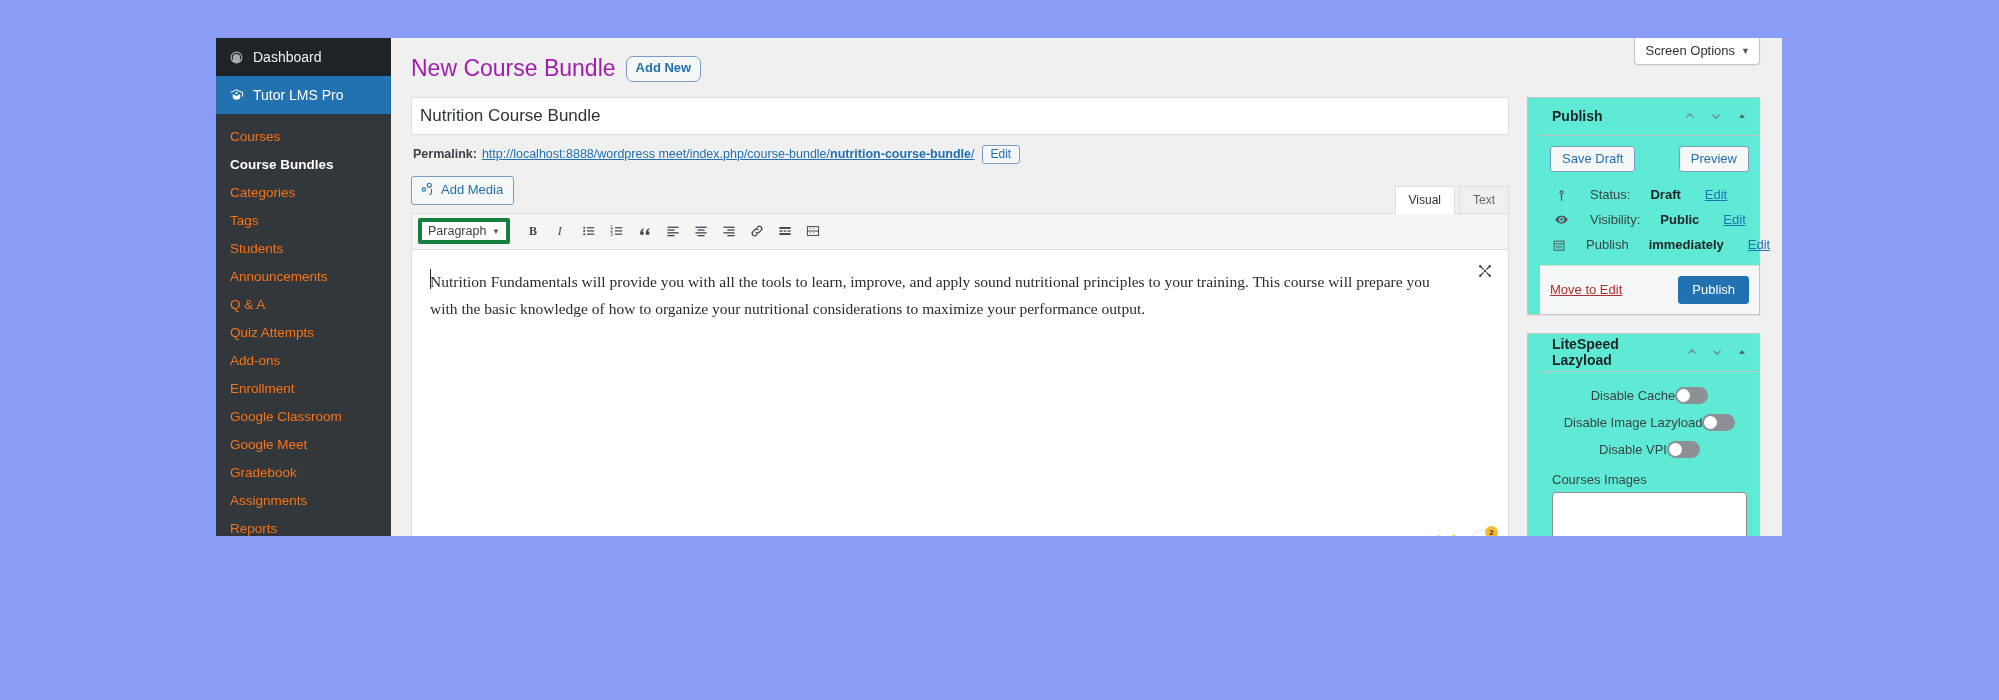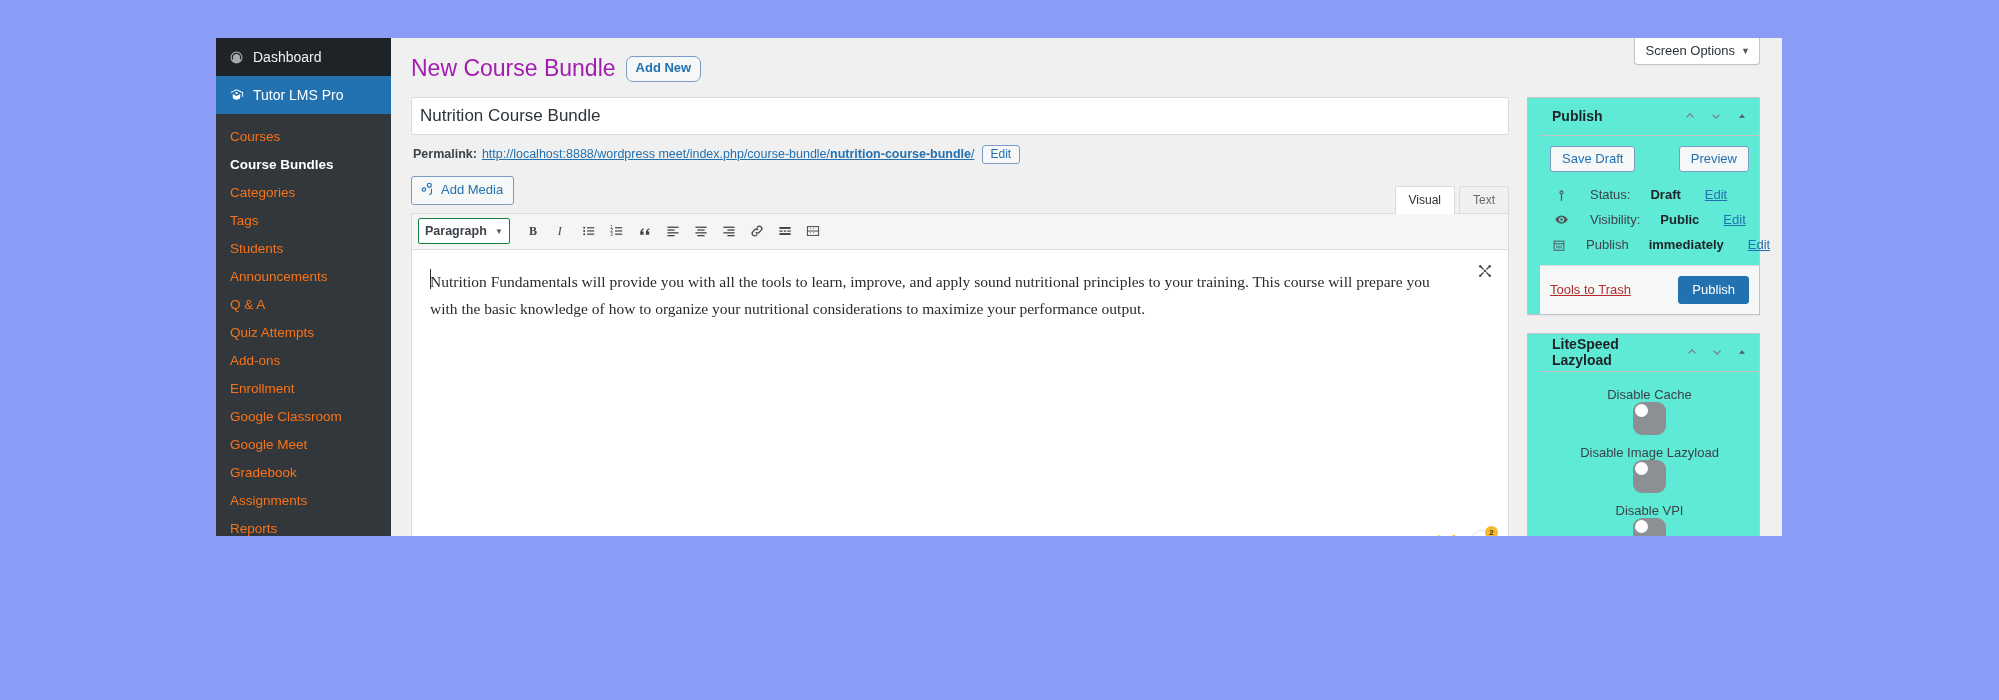--- a/index.html
+++ b/index.html
@@ -209,29 +209,28 @@
     border-bottom: 1px solid #dcdcde;
     display: flex; align-items: center;
     padding: 5px 6px;
     gap: 2px;
     height: 36px;
   }
   .fmt-select {
     font-size: 12.5px;
     color: #3c434a;
     background: #fff;
-    border: 1px solid #15803d;
+    border: 4px solid #15803d;
     border-radius: 2px;
     padding: 3px 6px;
     width: 92px;
     height: 26px;
     display: flex; align-items: center; justify-content: space-between;
     cursor: pointer;
     margin-right: 8px;
-    font-weight: bold;
   }
   .fmt-select .caret { font-size: 8px; color: #50575e; }
   .tb-btn {
     width: 26px; height: 26px;
     display: flex; align-items: center; justify-content: center;
     cursor: pointer;
     color: #40464d;
     border-radius: 2px;
   }
   .tb-btn svg { display:block; }
@@ -373,23 +372,22 @@
     color: #fff;
     font-size: 13px;
     border-radius: 3px;
     padding: 5px 13px 6px;
     cursor: pointer;
   }
 
   
   .ls-body { padding: 10px 12px 14px 12px; }
   .ls-row {
-    display: flex; align-items: center; justify-content: space-between;
+    display: flex; align-items: center; justify-content: center;
     padding: 5px 0;
-    flex-direction: column;
   }
   .ls-label { font-size: 13px; color: #3c434a; }
   .switch {
     width: 33px; height: 17px;
     background: #8c8f94;
     border-radius: 9px;
     position: relative;
     cursor: pointer;
     flex: 0 0 33px;
   }
@@ -689,21 +687,21 @@
                       <line x1="13" y1="10.8" x2="13" y2="15"></line>
                     </svg>
                   </span>
                   <span>Publish</span>
                   <b>immediately</b>
                   <span class="link-edit">Edit</span>
                 </div>
               </div>
 
               <div class="submitbox-bottom">
-                <span class="link-trash">Tools to Trash</span>
+                <span class="link-trash">Move to Edit</span>
                 <button class="btn-primary">Publish</button>
               </div>
             </div>
 
             <div class="postbox">
               <div class="postbox-header">
                 <span class="postbox-title">LiteSpeed Lazyload</span>
                 <span class="order-btn">
                   <svg width="14" height="14" viewBox="0 0 20 20" fill="none" stroke="#787c82" stroke-width="1.8">
                       <path d="M5 12l5-5 5 5"></path>

